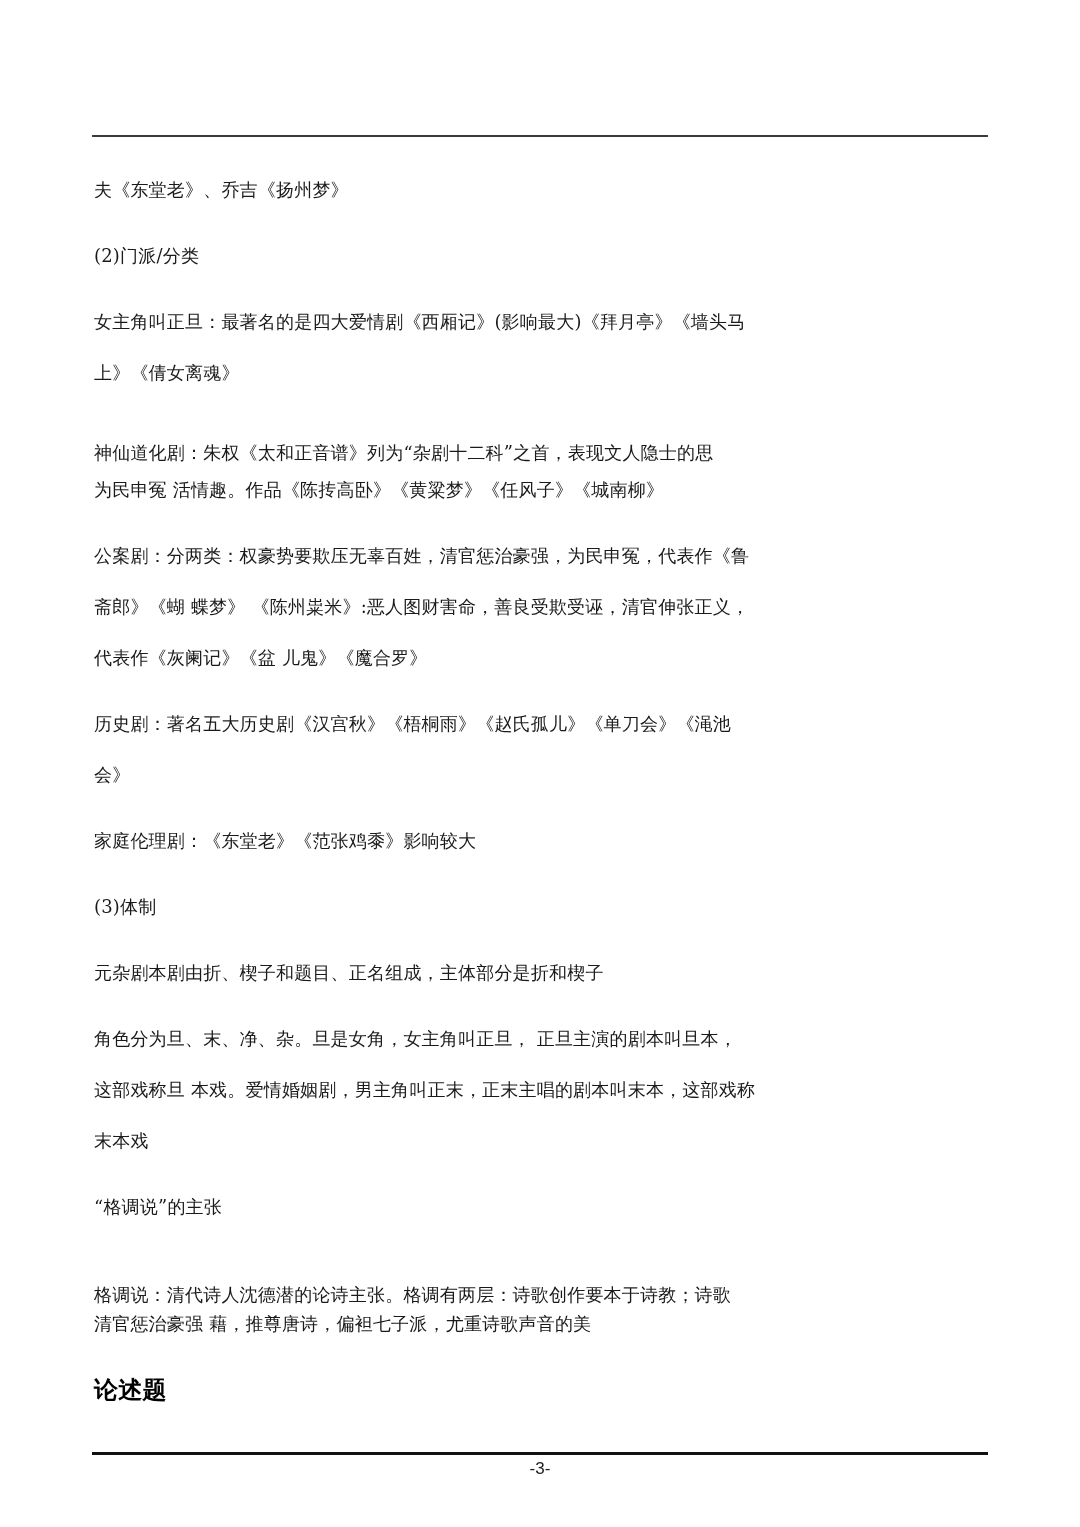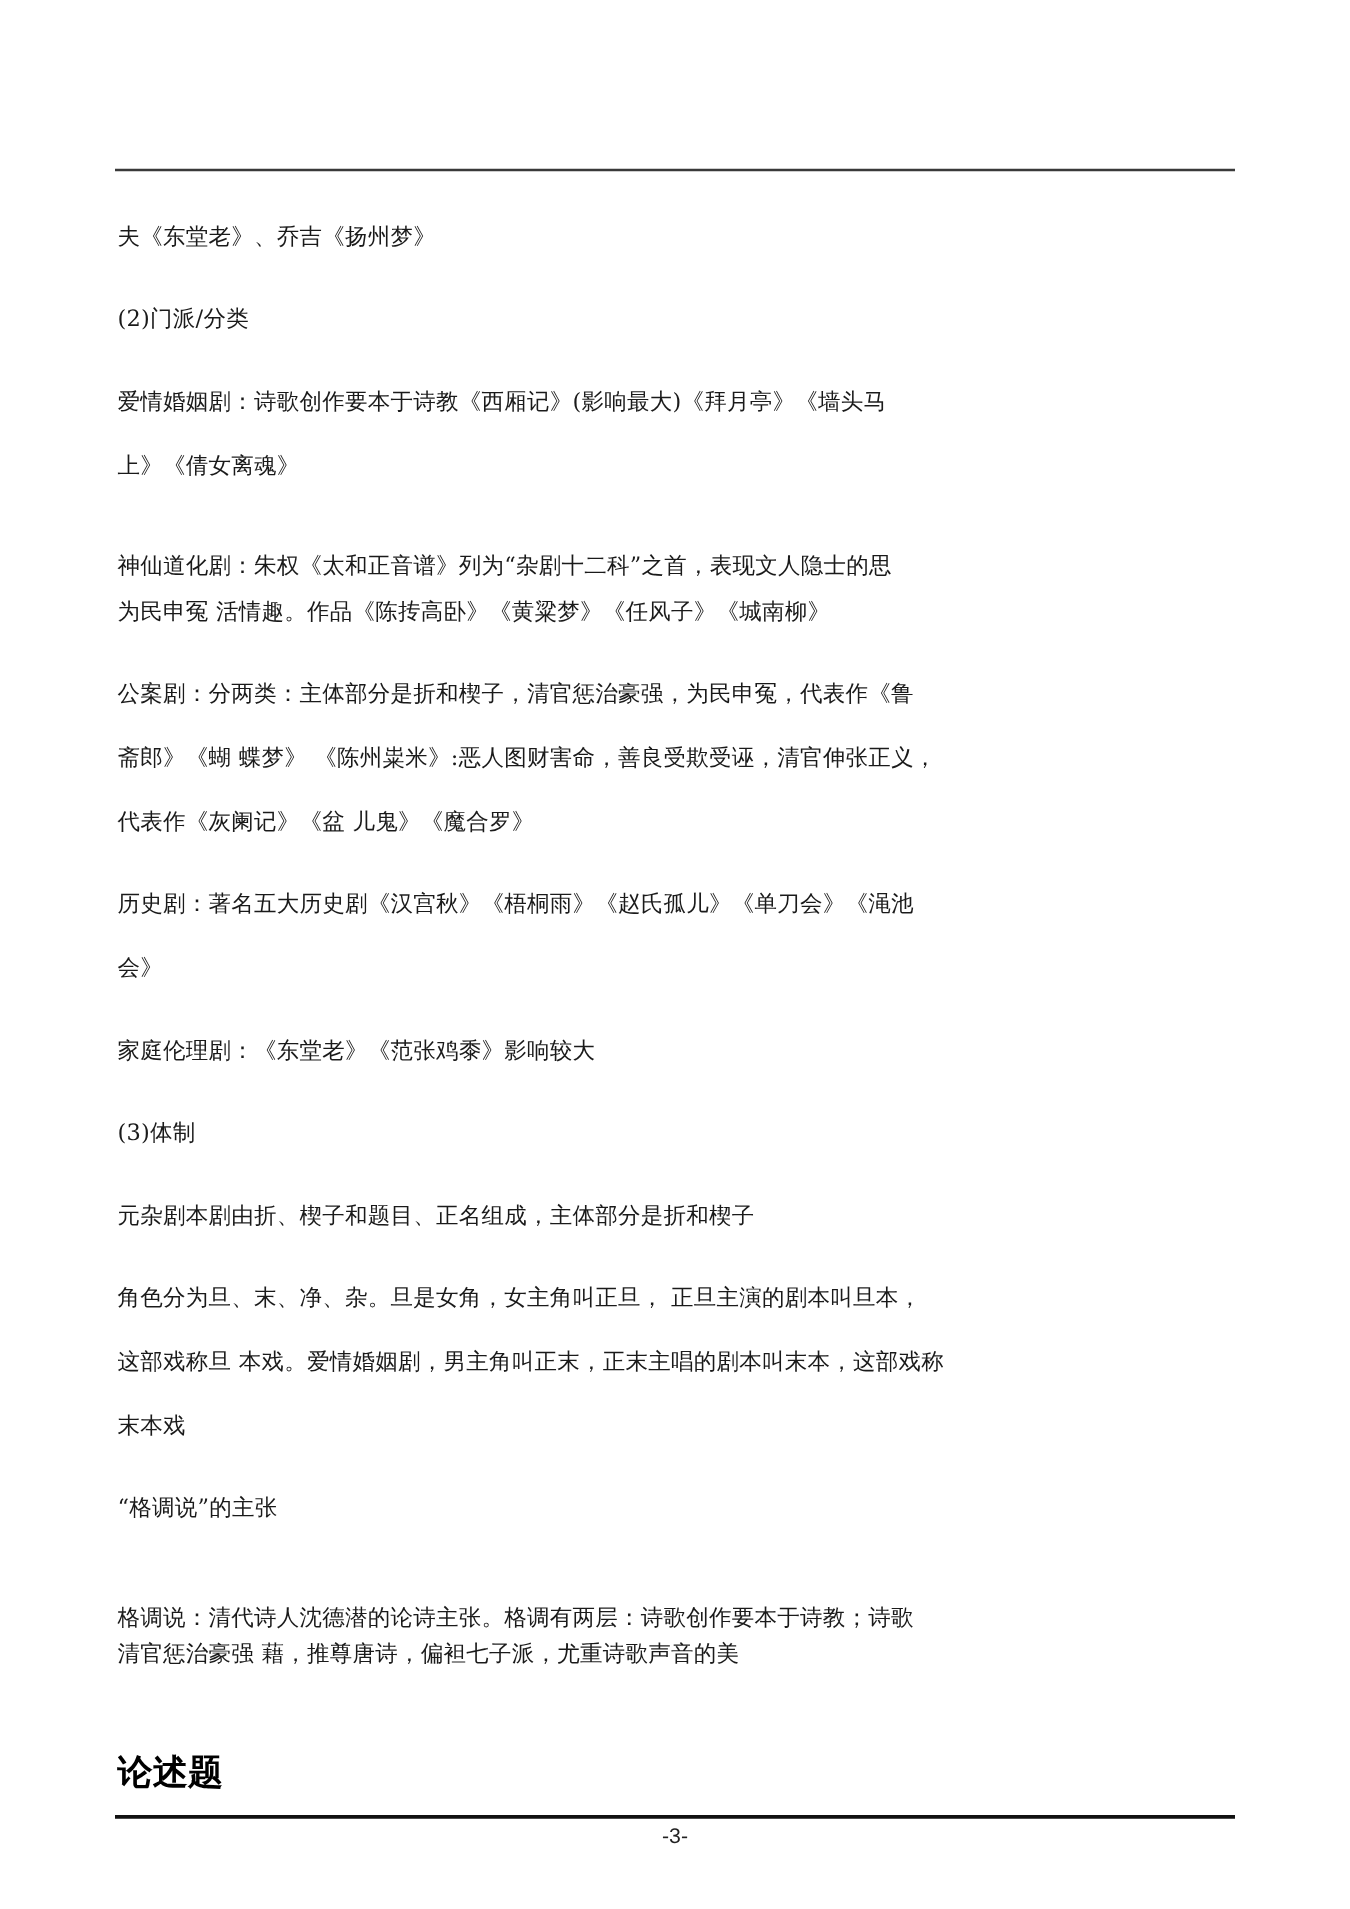--- a/index.html
+++ b/index.html
@@ -51,38 +51,37 @@
       position: absolute;
       left: 0;
       white-space: nowrap;
       font-size: 18px;
       line-height: 30px;
       letter-spacing: 0.2px;
     }
     .heading {
       font-family: "DejaVu Sans", "Liberation Sans", sans-serif;
       font-weight: bold;
-      font-size: 28px;
+      font-size: 24px;
       color: #000;
-      margin-top: 28px;
     }
   </style>
 </head>
 <body>
 
 <div class="rule-top"></div>
 
 <div class="content">
   <div class="line" style="top:5px">夫《东堂老》、乔吉《扬州梦》</div>
   <div class="line" style="top:71px">(2)门派/分类</div>
-  <div class="line" style="top:137px">爱情婚姻剧：诗歌创作要本于诗教《西厢记》(影响最大)《拜月亭》《墙头马</div>
+  <div class="line" style="top:137px">女主角叫正旦：最著名的是四大爱情剧《西厢记》(影响最大)《拜月亭》《墙头马</div>
   <div class="line" style="top:188px">上》《倩女离魂》</div>
   <div class="line" style="top:268px">神仙道化剧：朱权《太和正音谱》列为“杂剧十二科”之首，表现文人隐士的思</div>
   <div class="line" style="top:305px">为民申冤 活情趣。作品《陈抟高卧》《黄粱梦》《任风子》《城南柳》</div>
-  <div class="line" style="top:371px">公案剧：分两类：主体部分是折和楔子，清官惩治豪强，为民申冤，代表作《鲁</div>
+  <div class="line" style="top:371px">公案剧：分两类：权豪势要欺压无辜百姓，清官惩治豪强，为民申冤，代表作《鲁</div>
   <div class="line" style="top:422px">斋郎》《蝴 蝶梦》 《陈州粜米》:恶人图财害命，善良受欺受诬，清官伸张正义，</div>
   <div class="line" style="top:473px">代表作《灰阑记》《盆 儿鬼》《魔合罗》</div>
   <div class="line" style="top:539px">历史剧：著名五大历史剧《汉宫秋》《梧桐雨》《赵氏孤儿》《单刀会》《渑池</div>
   <div class="line" style="top:590px">会》</div>
   <div class="line" style="top:656px">家庭伦理剧：《东堂老》《范张鸡黍》影响较大</div>
   <div class="line" style="top:722px">(3)体制</div>
   <div class="line" style="top:788px">元杂剧本剧由折、楔子和题目、正名组成，主体部分是折和楔子</div>
   <div class="line" style="top:854px">角色分为旦、末、净、杂。旦是女角，女主角叫正旦，  正旦主演的剧本叫旦本，</div>
   <div class="line" style="top:905px">这部戏称旦 本戏。爱情婚姻剧，男主角叫正末，正末主唱的剧本叫末本，这部戏称</div>
   <div class="line" style="top:956px">末本戏</div>

